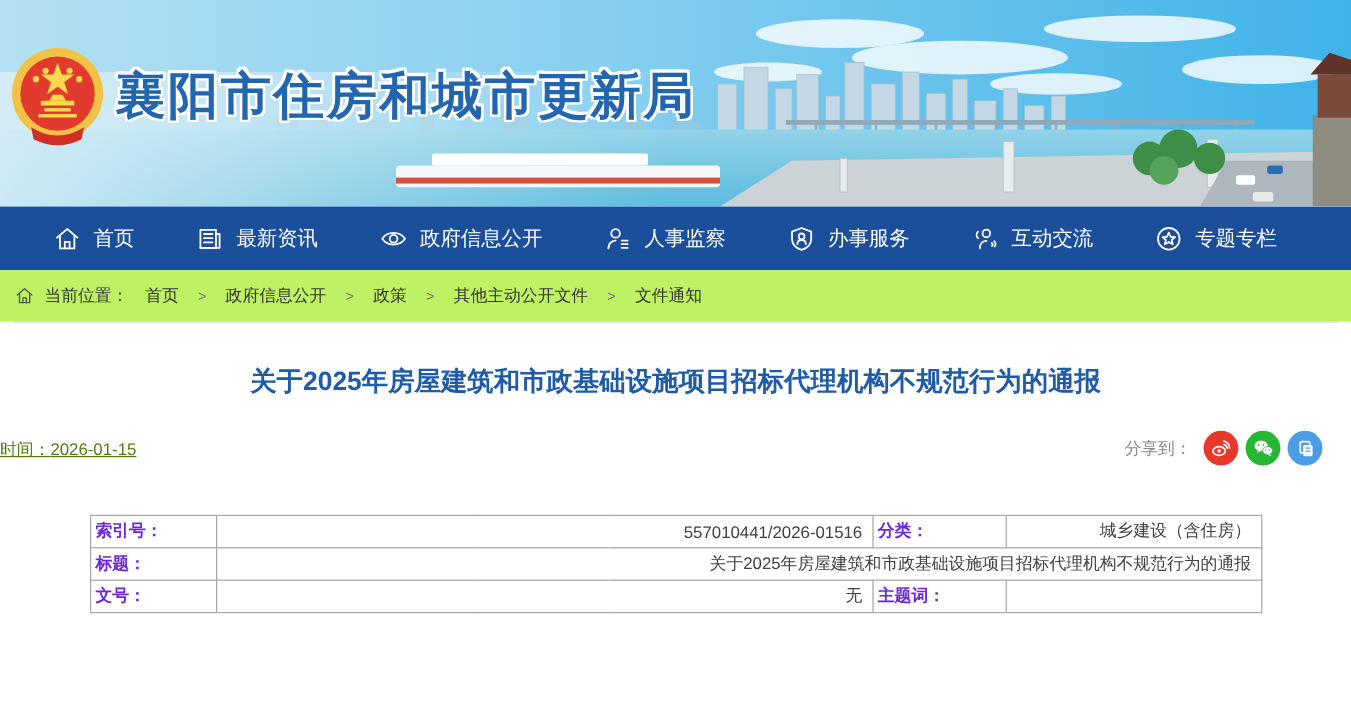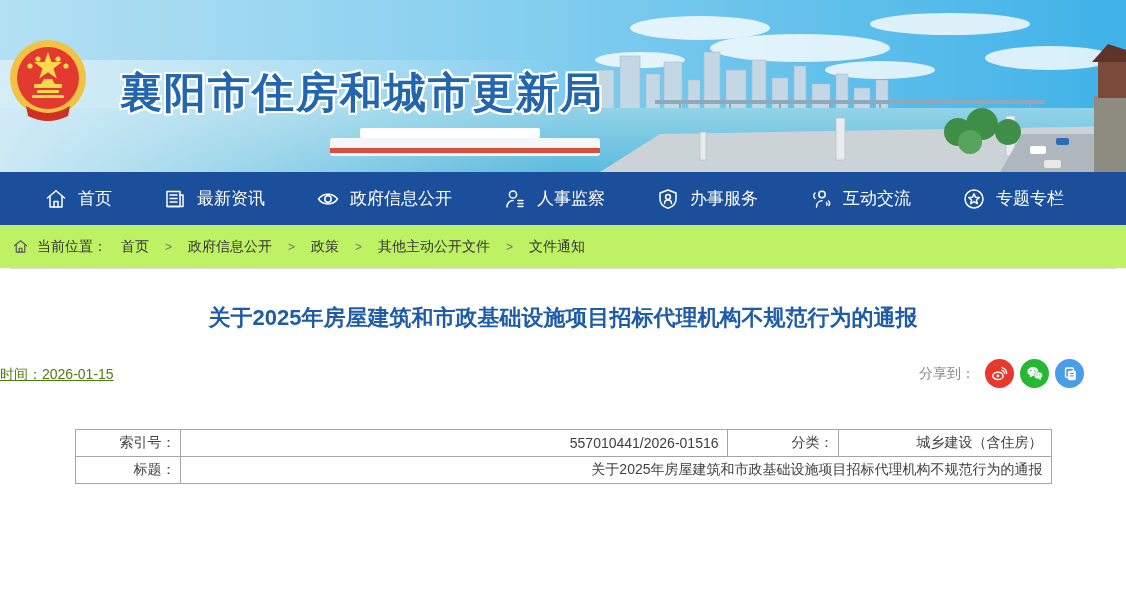--- a/index.html
+++ b/index.html
@@ -4,26 +4,25 @@
 <style>
   * { margin:0; padding:0; box-sizing:border-box; }
   html,body { width:1126px; background:#fff; font-family:"Liberation Sans", sans-serif; }
   body { height:589px; overflow:hidden; }
 
   
   .site-header { position:relative; width:1126px; height:172px; overflow:hidden; }
   .site-header svg.scene { position:absolute; left:0; top:0; width:100%; height:100%; display:block; }
   .emblem { position:absolute; left:8px; top:36px; width:80px; height:90px; }
   .site-title {
-    position:absolute; left:96px; top:65px;
+    position:absolute; left:96px; top:52px;
     font-size:42px; font-weight:bold; color:#2166ae; letter-spacing:2px;
     text-shadow:-2px -2px 0 #fff, 2px -2px 0 #fff, -2px 2px 0 #fff, 2px 2px 0 #fff,
                  0 -2px 0 #fff, 0 2px 0 #fff, -2px 0 0 #fff, 2px 0 0 #fff;
     white-space:nowrap;
-    margin-left:24px;
   }
 
   
   .navbar {
     height:53px; background:#1b4e9b; display:flex; align-items:center;
     justify-content:space-between; padding:0 62px 0 44px;
   }
   .nav-item { display:flex; align-items:center; gap:10px; color:#fff; font-size:17px; cursor:pointer; white-space:nowrap; }
   .nav-item .icn { width:24px; height:24px; display:inline-flex; }
   .nav-item svg { width:24px; height:24px; stroke:#fff; fill:none; stroke-width:1.5; stroke-linecap:round; stroke-linejoin:round; }
@@ -34,32 +33,32 @@
   .breadcrumb .crumb-home svg { width:17px; height:17px; stroke:#555; fill:none; stroke-width:1.6; stroke-linecap:round; stroke-linejoin:round; }
   .breadcrumb .loc-label { margin-right:14px; }
   .breadcrumb a.crumb { color:#333; text-decoration:none; cursor:pointer; }
   .breadcrumb .sep { color:#777; margin:0 16px; font-size:12px; }
   .divider { border-top:1px solid #dcdcdc; margin:0 10px; }
 
   
   .article-title { margin-top:34px; text-align:center; color:#1e5ba8; font-size:22px; font-weight:bold; }
   .meta-row { position:relative; margin-top:26px; height:30px; }
   .meta-time { position:absolute; left:0; width:100%; text-align:left; color:#4d7c0f; font-size:14px; line-height:30px;text-decoration:underline; }
-  .share-box { position:absolute; right:42px; top:0; display:flex; align-items:center; gap:6px; }
+  .share-box { position:absolute; right:24px; top:0; display:flex; align-items:center; gap:6px; }
   .share-label { color:#888; font-size:14px; margin-right:4px; }
   .share-btn { width:29px; height:29px; border-radius:50%; display:flex; align-items:center; justify-content:center; cursor:pointer; }
   .share-btn svg { width:19px; height:19px; }
   .btn-weibo { background:#e6382d; }
   .btn-wechat { background:#26b833; }
   .btn-copy { background:#4a9de6; }
 
   
   table.info-table { width:976px; margin:40px auto 0; border-collapse:collapse; table-layout:fixed; font-size:14px; color:#333; }
   .info-table td { border:1px solid #a5a5a5; height:27px; padding:2px 8px; overflow:hidden; white-space:nowrap; }
-  .info-table td.lbl { text-align:right; font-weight:normal; color:#404040; padding:2px 4px; }
+  .info-table td.lbl { text-align:left; font-weight:bold; color:#6d28d9; padding:2px 4px; }
   .info-table td.val { text-align:right; padding-left:14px; color:#404040; }
 </style>
 </head>
 <body>
 
 <div class="site-header">
   <svg class="scene" viewBox="0 0 1126 172" preserveAspectRatio="none">
     <defs>
       <linearGradient id="sky" x1="0" y1="0" x2="1" y2="0">
         <stop offset="0" stop-color="#b4e0f3"></stop>
@@ -336,14 +335,20 @@
       <tr>
     <td class="lbl">索引号：</td>
     <td class="val" colspan="3">557010441/2026-01516</td>
     <td class="lbl">分类：</td>
     <td class="val">城乡建设（含住房）</td>
   </tr>
   <tr>
     <td class="lbl">标题：</td>
     <td class="val" colspan="5">关于2025年房屋建筑和市政基础设施项目招标代理机构不规范行为的通报</td>
   </tr>
+  <tr>
+    <td class="lbl">文号：</td>
+    <td class="val" colspan="3">无</td>
+    <td class="lbl">主题词：</td>
+    <td class="val"></td>
+  </tr>
 </tbody>
   </table>
 
 </body></html>

